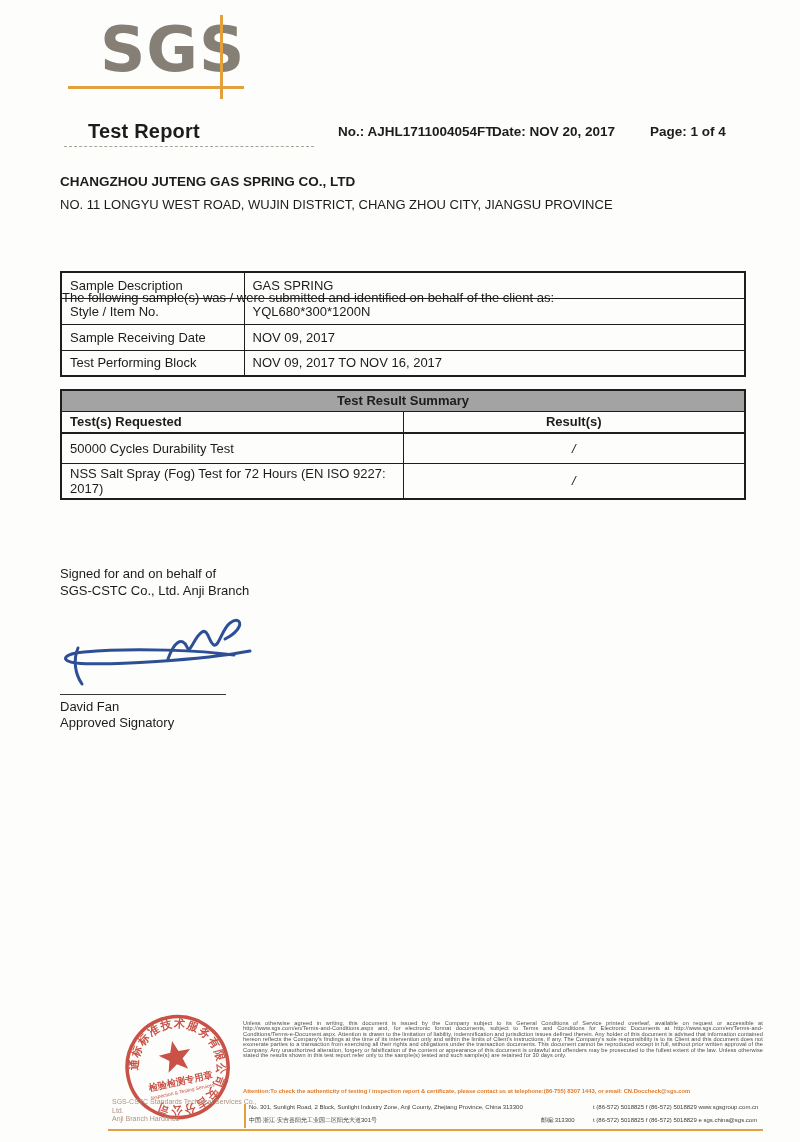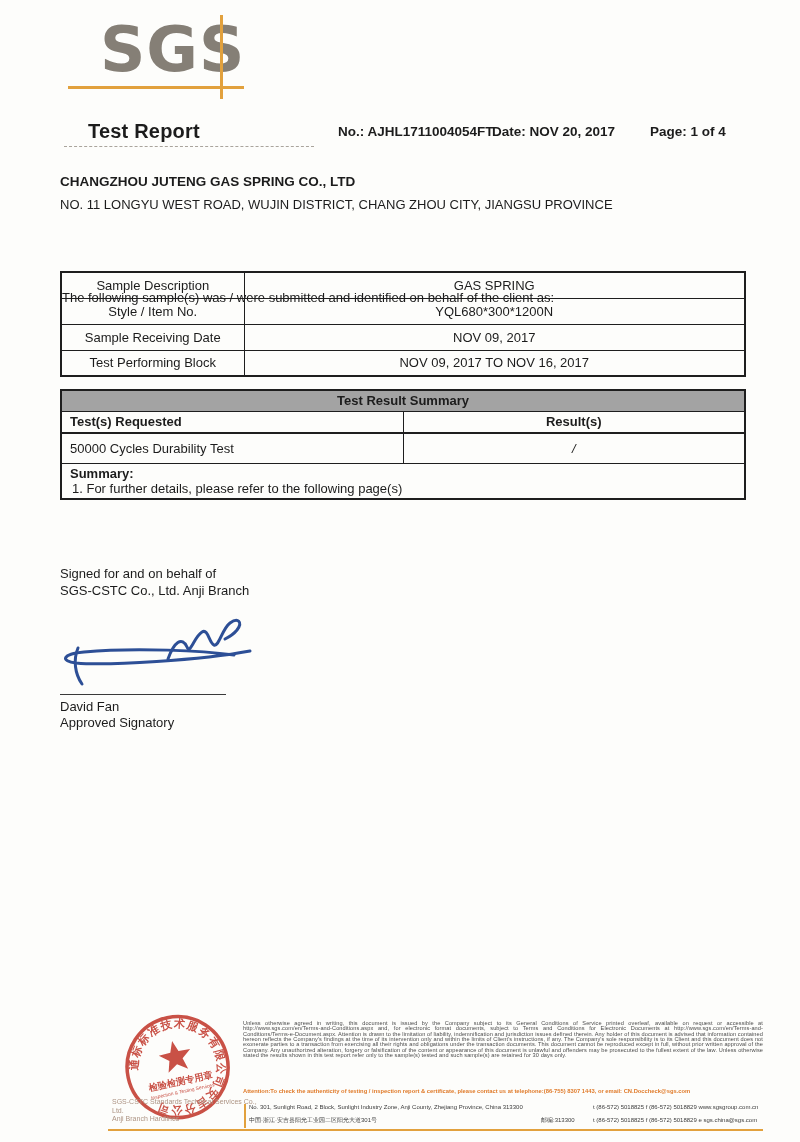--- a/index.html
+++ b/index.html
@@ -35,21 +35,21 @@
   
   .client-name    { position: absolute; left: 60px; top: 174px; font-size: 13.5px; font-weight: bold; }
   .client-address { position: absolute; left: 60px; top: 197px; font-size: 13px; }
   .intro          { position: absolute; left: 62px; top: 249px; font-size: 13px; margin-top: 41px; }
   
   table { border-collapse: collapse; font-size: 13px; color: #1c1c1c; }
   .sample-table {
     position: absolute; left: 60px; top: 271px; width: 686px;
     border: 2px solid #1e1e1e; table-layout: fixed;
   }
-  .sample-table td { border: 1.5px solid #1e1e1e; height: 26px; padding: 2px 8px; text-align: center; }
+  .sample-table td { border: 1.5px solid #1e1e1e; height: 26px; padding: 2px 8px; }
   .sample-table td.lbl { width: 183px; }
   .result-table {
     position: absolute; left: 60px; top: 389px; width: 686px;
     border: 2px solid #1e1e1e; table-layout: fixed;
   }
   .result-table td, .result-table th { border: 1.5px solid #1e1e1e; padding: 2px 8px; }
   .result-table .tbl-title { text-align: center; font-weight: bold; height: 21px; background: #a3a3a3; }
   .result-table .col-head  { font-weight: bold; text-align: left; height: 22px; border-bottom: 2.5px solid #1e1e1e; }
   .result-table .col-head.res { text-align: center; width: 126px; }
   .result-table .test-cell { height: 30px; }
@@ -134,24 +134,22 @@
       </tr>
       <tr>
         <td class="col-head">Test(s) Requested</td>
         <td class="col-head res">Result(s)</td>
       </tr>
       <tr>
         <td class="test-cell">50000 Cycles Durability Test</td>
         <td class="res-cell">/</td>
       </tr>
       <tr>
-        <td class="summary-cell" colspan="2">
-          <span class="summary-label">Summary:</span>
-          <span class="summary-item">1.   For further details, please refer to the following page(s)</span>
-        </td>
+        <td class="test-cell">NSS Salt Spray (Fog) Test for 72 Hours (EN ISO 9227: 2017)</td>
+        <td class="res-cell">/</td>
       </tr>
     </tbody>
   </table>
 
   <div class="sig-line1">Signed for and on behalf of</div>
   <div class="sig-line2">SGS-CSTC Co., Ltd. Anji Branch</div>
   <svg class="sig-svg" width="220" height="92" viewBox="0 0 220 92">
     <g fill="none" stroke="#2d4f96" stroke-width="3" stroke-linecap="round">
       <path d="M 198 49 C 150 58, 55 64, 24 61 C 8 59, 10 52, 32 50 C 85 45, 152 49, 182 53"></path>
       <path d="M 26 46 C 21 58, 23 72, 30 82"></path>

